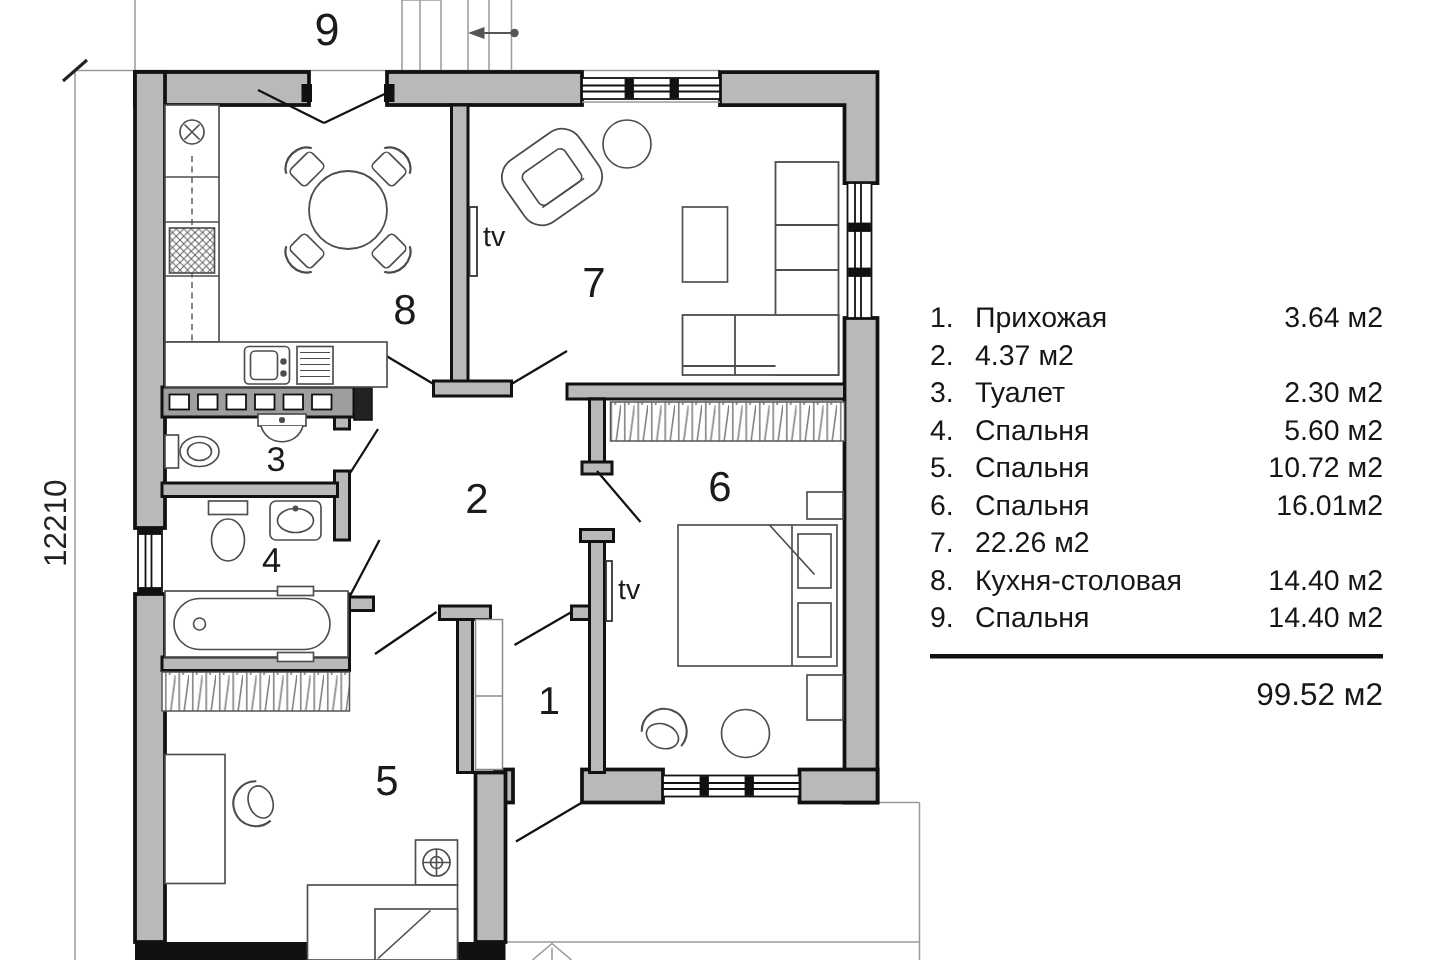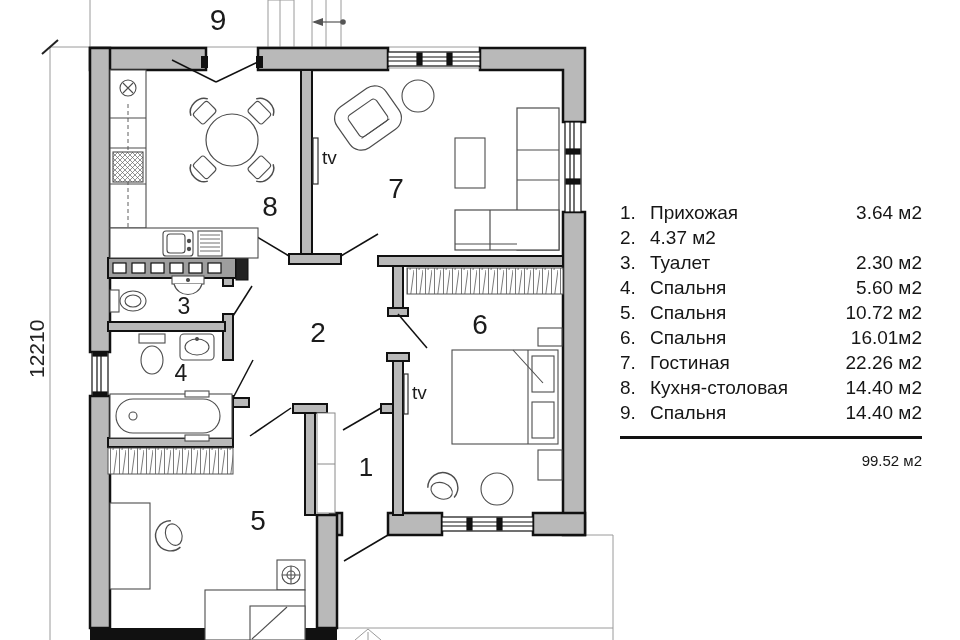--- a/index.html
+++ b/index.html
@@ -10,21 +10,21 @@
   .plan-svg{position:absolute;left:0;top:0;}
   .room-label{font-family:"Liberation Sans",sans-serif;fill:#1b1b1b;}
   .tv-label{font-family:"Liberation Sans",sans-serif;fill:#1b1b1b;font-size:19px;}
   .dim-label{font-family:"Liberation Sans",sans-serif;fill:#222;font-size:21px;}
   .legend{position:absolute;left:620px;top:200px;width:302px;}
   .legend-row{display:flex;align-items:center;height:25px;font-size:19px;}
   .legend-num{width:30px;flex:0 0 30px;}
   .legend-name{flex:1;}
   .legend-area{text-align:center;white-space:nowrap;}
   .legend-divider{border-top:3px solid #111;margin-top:11px;width:100%;}
-  .legend-total{text-align:right;font-size:15px;margin-top:13px;}
+  .legend-total{text-align:right;font-size:21px;margin-top:13px;}
 </style>
 </head>
 <body>
 
 <svg class="plan-svg" width="620" height="640" viewBox="0 0 620 640">
   <defs>
     <pattern id="hatch" patternUnits="userSpaceOnUse" width="9" height="30">
       <rect width="9" height="30" fill="#ffffff"></rect>
       <line x1="2.5" y1="0" x2="2.5" y2="30" stroke="#7a7a7a" stroke-width="1"></line>
       <line x1="5" y1="30" x2="9" y2="0" stroke="#7a7a7a" stroke-width="1"></line>
@@ -318,21 +318,20 @@
     <span class="legend-name">Спальня</span>
     <span class="legend-area">10.72 м2</span>
   </div>
   <div class="legend-row">
     <span class="legend-num">6.</span>
     <span class="legend-name">Спальня</span>
     <span class="legend-area">16.01м2</span>
   </div>
   <div class="legend-row">
     <span class="legend-num">7.</span>
-    <span class="legend-name">Гостиная</span>
     <span class="legend-area">22.26 м2</span>
   </div>
   <div class="legend-row">
     <span class="legend-num">8.</span>
     <span class="legend-name">Кухня-столовая</span>
     <span class="legend-area">14.40 м2</span>
   </div>
   <div class="legend-row">
     <span class="legend-num">9.</span>
     <span class="legend-name">Спальня</span>

